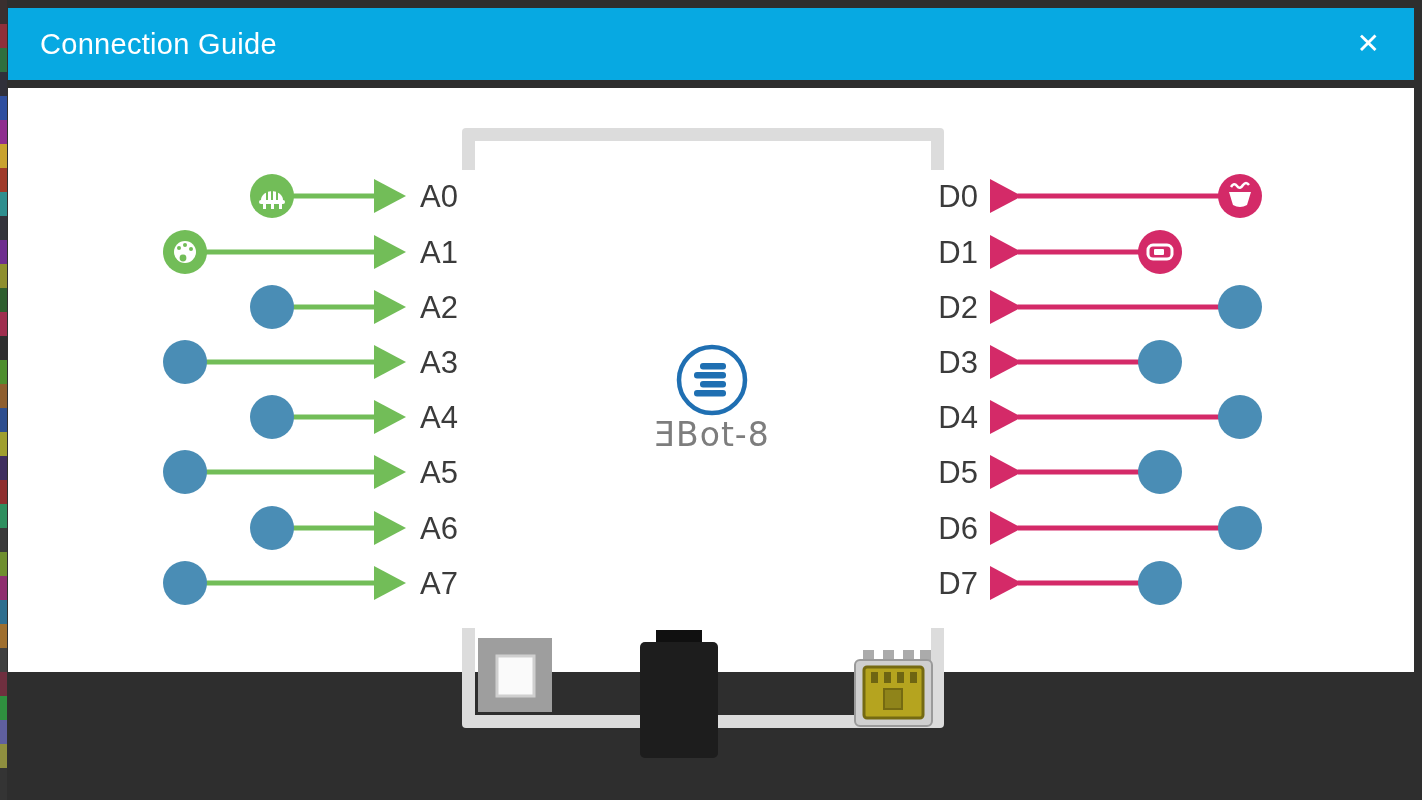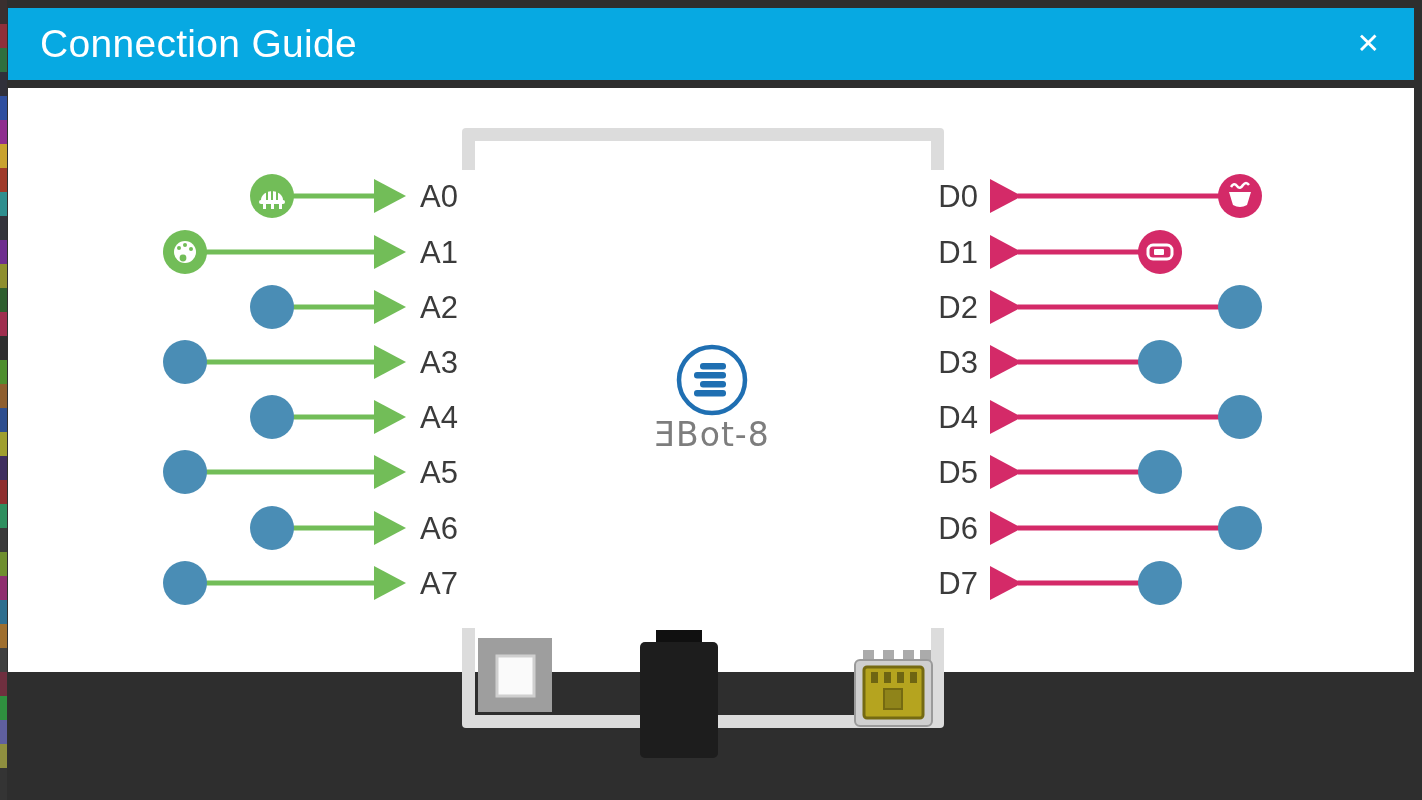--- a/index.html
+++ b/index.html
@@ -21,21 +21,21 @@
       #6f2f3f 84% 87%, #2f8f3f 87% 90%, #5f5f9f 90% 93%, #8f8f3f 93% 96%,
       #343434 96% 100%);
   }
   .dialog{position:absolute;left:8px;top:8px;width:1406px;height:784px;}
   .dialog-header{
     position:absolute;left:0;top:0;width:1406px;height:72px;
     background:#07A9E2;display:flex;align-items:center;
     justify-content:space-between;box-sizing:border-box;
     padding:0 26px 0 32px;
   }
-  .dialog-title{color:#ffffff;font-size:39px;font-weight:400;letter-spacing:.3px;}
+  .dialog-title{color:#ffffff;font-size:29px;font-weight:400;letter-spacing:.3px;}
   .close-btn{
     color:#ffffff;font-size:28px;font-weight:bold;line-height:1;
     cursor:pointer;background:none;border:none;padding:4px 8px;
     font-family:"DejaVu Sans", sans-serif;
   }
   .dialog-body{
     position:absolute;left:0;top:80px;width:1406px;height:584px;
     background:#ffffff;
   }
   svg{display:block;}

